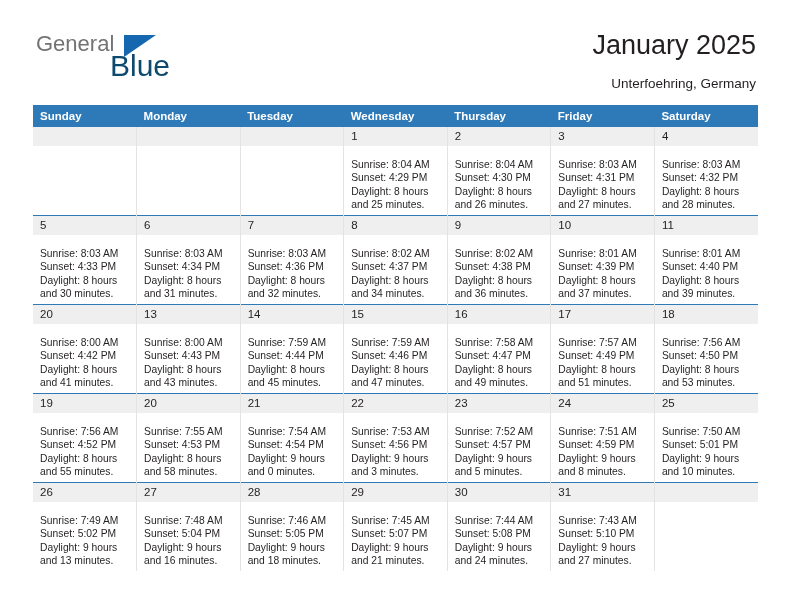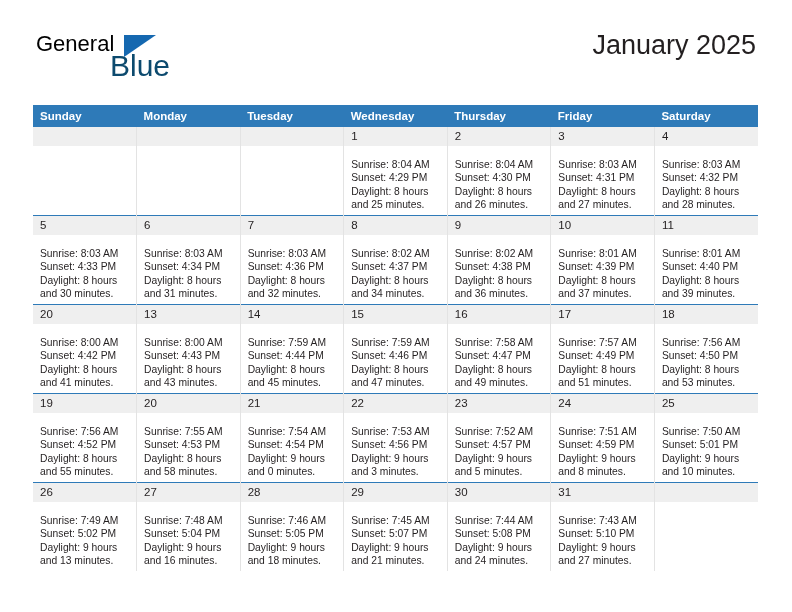--- a/index.html
+++ b/index.html
@@ -35,21 +35,21 @@
     top: 32px;
     width: 200px;
     height: 56px;
   }
   .logo-general {
     position: absolute;
     left: 0;
     top: 0;
     font-size: 22px;
     letter-spacing: 0px;
-    color: #000000;
+    color: #737373;
     font-family: "Liberation Sans", sans-serif;
     line-height: 24px;
   }
   .logo-blue {
     position: absolute;
     left: 53px;
     top: 22px;
     font-size: 30px;
     color: #0c4a6e;
     font-family: "Liberation Sans", sans-serif;
@@ -157,20 +157,21 @@
 
   <div class="top">
 
     <div class="logo">
       <span class="logo-general">General</span>
       <span class="logo-tri"></span>
       <span class="logo-blue">Blue</span>
     </div>
 
     <div class="title">January 2025</div>
+    <div class="subtitle">Unterfoehring, Germany</div>
   </div>
 
   <div class="cal">
     <table class="grid">
       <thead>
         <tr>
           <th>Sunday</th>
           <th>Monday</th>
           <th>Tuesday</th>
           <th>Wednesday</th>

